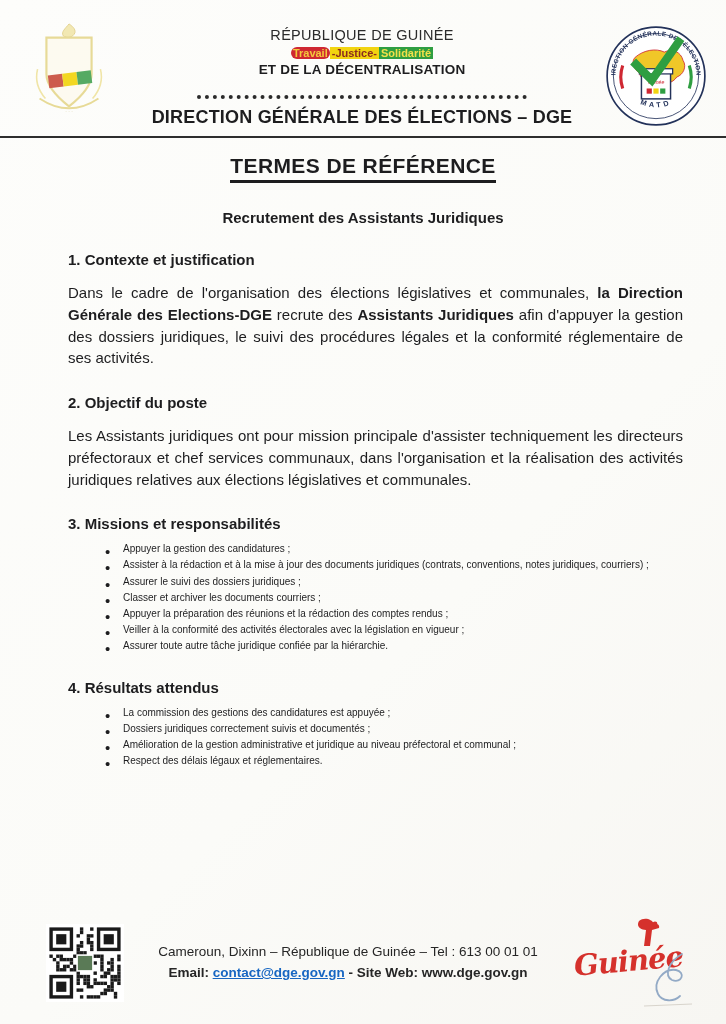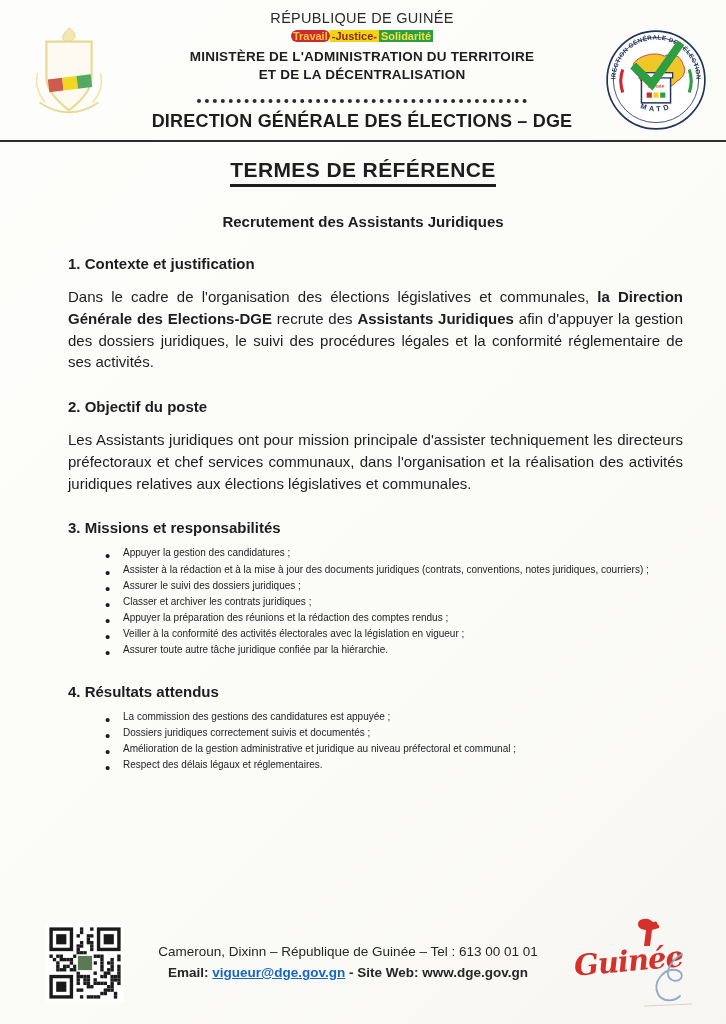--- a/index.html
+++ b/index.html
@@ -71,21 +71,20 @@
       </g>
       <path d="M20,80 Q50,100 80,80" fill="none" stroke="#e6d88f" stroke-width="2"></path>
       <path d="M18,50 Q14,66 26,80" fill="none" stroke="#efe3a0" stroke-width="1.6"></path>
       <path d="M82,50 Q86,66 74,80" fill="none" stroke="#efe3a0" stroke-width="1.6"></path>
       <text x="50" y="95" font-size="5" fill="#cbbd7e" text-anchor="middle" font-family="Liberation Sans, sans-serif">· · ·</text>
     </svg>
 
     <div class="header-center">
       <div class="republic">RÉPUBLIQUE DE GUINÉE</div>
       <div class="motto"><span class="m-travail">Travail</span><span class="m-justice">-Justice-</span><span class="m-solidarite">Solidarité</span></div>
-      <div class="ministry">MINISTÈRE DE L'ADMINISTRATION DU TERRITOIRE</div>
       <div class="ministry" style="margin-top:0;">ET DE LA DÉCENTRALISATION</div>
       <div class="dotted-sep"></div>
       <div class="direction-title">DIRECTION GÉNÉRALE DES ÉLECTIONS – DGE</div>
     </div>
 
     <svg class="right-logo" viewBox="0 0 100 100" xmlns="http://www.w3.org/2000/svg">
       <defs>
         <path id="arcTop" d="M11,50 A39,39 0 0 1 89,50"></path>
         <path id="arcBottom" d="M16,56 A36,36 0 0 0 84,56"></path>
       </defs>
@@ -128,21 +127,21 @@
       <div class="sec-heading">2. Objectif du poste</div>
       <p class="sec-par">Les Assistants juridiques ont pour mission principale d'assister techniquement les directeurs préfectoraux et chef services communaux, dans l'organisation et la réalisation des activités juridiques relatives aux élections législatives et communales.</p>
     </div>
 
     <div>
       <div class="sec-heading">3. Missions et responsabilités</div>
       <ul class="bullets">
           <li>Appuyer la gestion des candidatures ;</li>
           <li>Assister à la rédaction et à la mise à jour des documents juridiques (contrats, conventions, notes juridiques, courriers) ;</li>
           <li>Assurer le suivi des dossiers juridiques ;</li>
-          <li>Classer et archiver les contrats juridiques ;</li>
+          <li>Classer et archiver les documents courriers ;</li>
           <li>Appuyer la préparation des réunions et la rédaction des comptes rendus ;</li>
           <li>Veiller à la conformité des activités électorales avec la législation en vigueur ;</li>
           <li>Assurer toute autre tâche juridique confiée par la hiérarchie.</li>
         </ul>
     </div>
 
     <div>
       <div class="sec-heading">4. Résultats attendus</div>
       <ul class="bullets">
           <li>La commission des gestions des candidatures est appuyée ;</li>
@@ -270,21 +269,21 @@
         <rect x="6" y="48" width="15" height="15" fill="#ffffff"></rect>
         <rect x="9" y="51" width="9" height="9" fill="#1a1a1a"></rect>
         <rect x="27" y="27" width="15" height="15" fill="#ffffff"></rect>
         <rect x="28.200000000000003" y="28.200000000000003" width="12.600000000000001" height="12.600000000000001" fill="#5a7a56"></rect>
       </svg>
 
     <div class="contact">
       <div>Cameroun, Dixinn – République de Guinée – Tel : 613 00 01 01</div>
       <div class="line2">
         <span>Email:</span>
-        <a href="#" class="email-link">vigueur@dge.gov.gn</a>
+        <a href="#" class="email-link">contact@dge.gov.gn</a>
         <span>- Site Web: www.dge.gov.gn</span>
       </div>
     </div>
 
     <div class="brand">
       <svg class="brand-bird" width="34" height="30" viewBox="0 0 34 30" xmlns="http://www.w3.org/2000/svg">
         <path d="M14,28 L16,12 C10,12 6,8 9,3 C14,-1 22,1 24,6 C27,5 30,7 29,10 L22,12 L20,28 Z" fill="#d5312c"></path>
         <circle cx="25" cy="6" r="2.4" fill="#d5312c"></circle>
       </svg>
       <div class="brand-text">Guinée</div>

